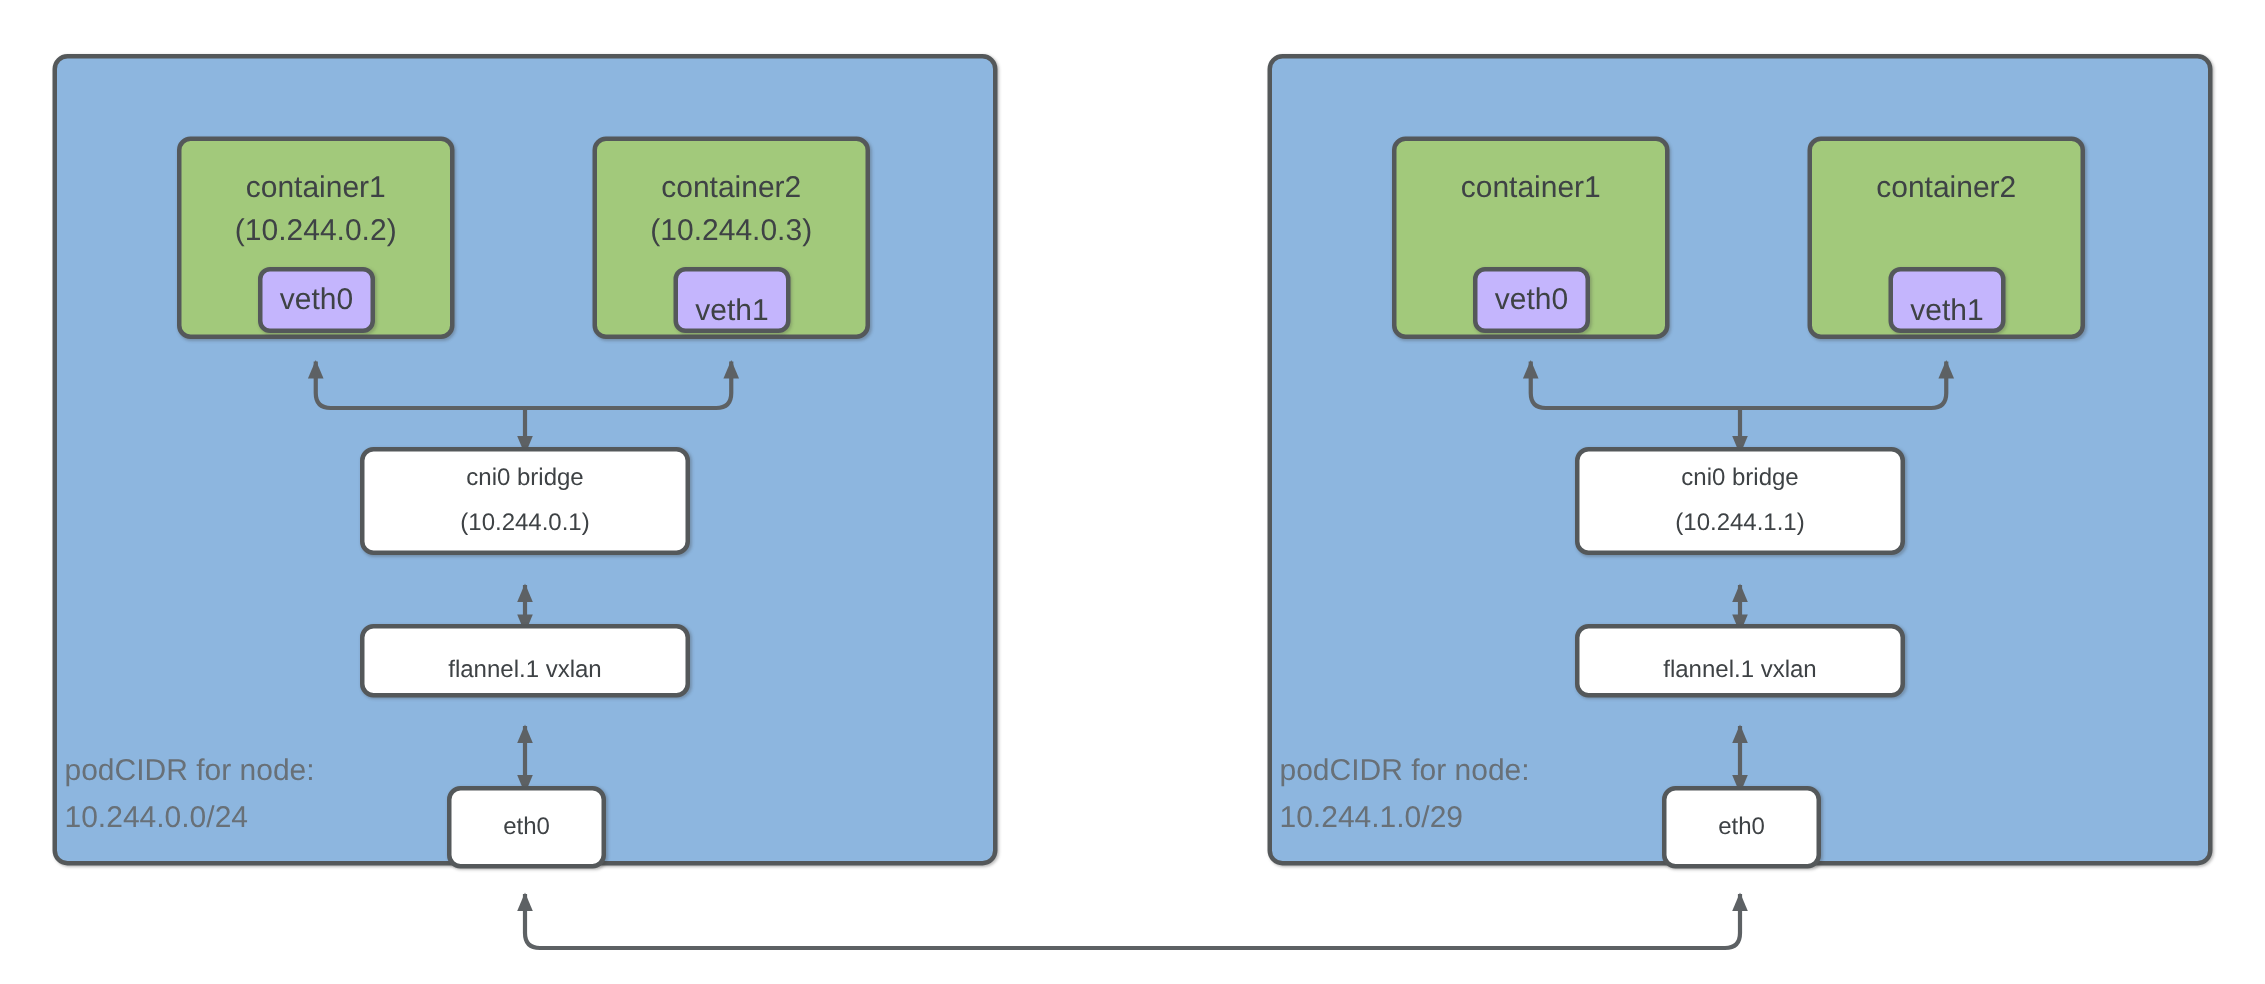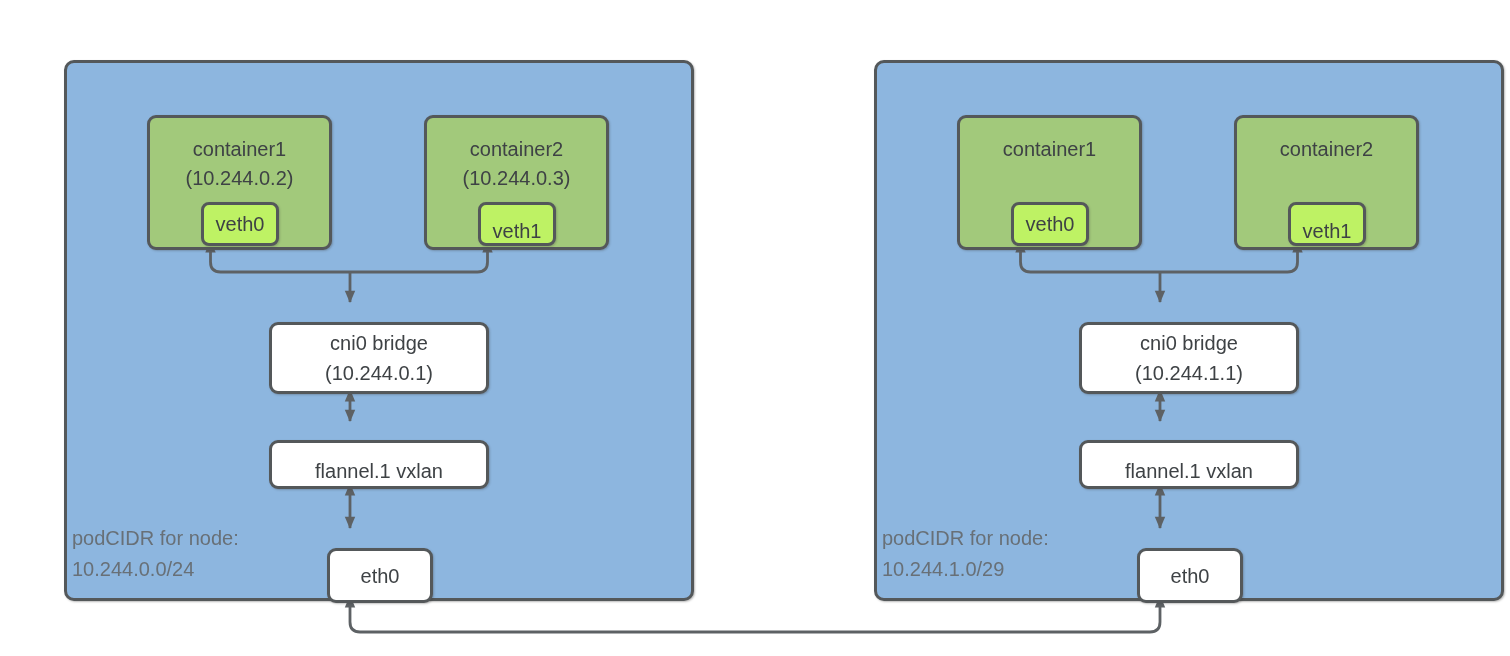--- a/index.html
+++ b/index.html
@@ -11,29 +11,28 @@
   .canvas {
     position: relative;
     width: 1510px;
     height: 656px;
     background: #ffffff;
     overflow: hidden;
   }
   
   .node {
     position: absolute;
-    top: 60px;
+    top: 36px;
     width: 630px;
     height: 541px;
     box-sizing: border-box;
     background: #8db6df;
     border: 3px solid #54585a;
     border-radius: 10px;
     box-shadow: 1px 1px 2px rgba(60,60,60,0.35);
-    margin-left: 29px;
   }
   .node--left  { left: 35px; }
   .node--right { left: 845px; }
 
   
   .cbox {
     position: absolute;
     width: 185px;
     height: 135px;
     box-sizing: border-box;
@@ -52,21 +51,21 @@
   .cbox--one { left: 80px; }
   .cbox--two { left: 357px; }
 
   
   .veth {
     position: absolute;
     width: 78px;
     height: 44px;
     box-sizing: border-box;
     top: 139px;
-    background: #bef264;
+    background: #c4b5fd;
     border: 3px solid #54585a;
     border-radius: 8px;
     z-index: 3;
     display: flex;
     align-items: center;
     justify-content: center;
     font-size: 20px;
     color: #3e4245;
     box-shadow: 1px 1px 2px rgba(60,60,60,0.25);
   }
@@ -78,21 +77,21 @@
     position: absolute;
     box-sizing: border-box;
     background: #ffffff;
     border: 3px solid #54585a;
     border-radius: 9px;
     z-index: 2;
     display: flex;
     flex-direction: column;
     align-items: center;
     justify-content: center;
-    font-size: 20px;
+    font-size: 16px;
     line-height: 30px;
     color: #3e4245;
     text-align: center;
     box-shadow: 1px 1px 2px rgba(60,60,60,0.3);
   }
   .wbox--bridge { left: 202px; top: 259px; width: 220px; height: 72px; }
   .wbox--vxlan  { left: 202px; top: 377px; width: 220px; height: 49px; justify-content: flex-end; }
   .wbox--nic    { left: 260px; top: 485px; width: 106px; height: 55px; }
 
   

